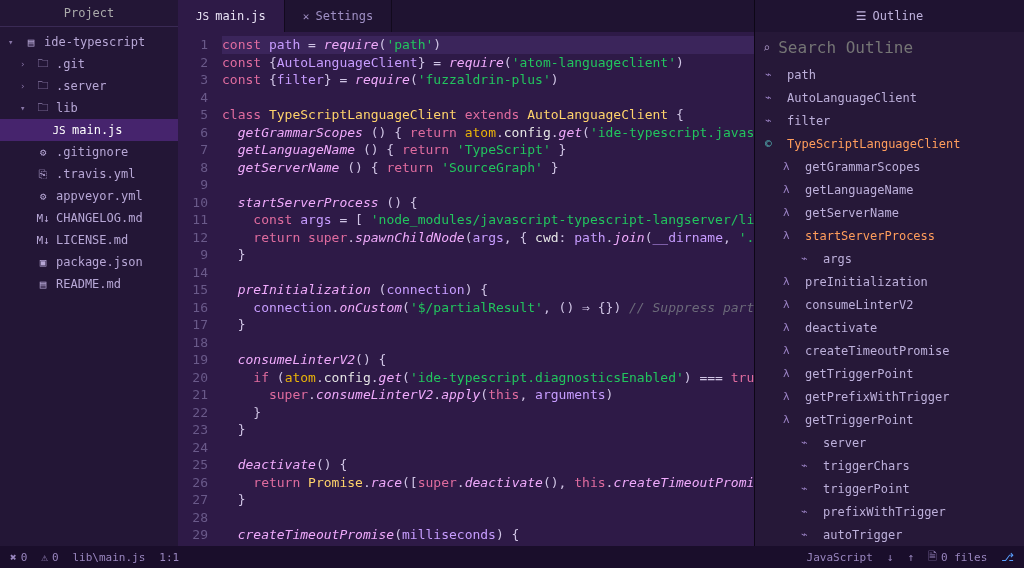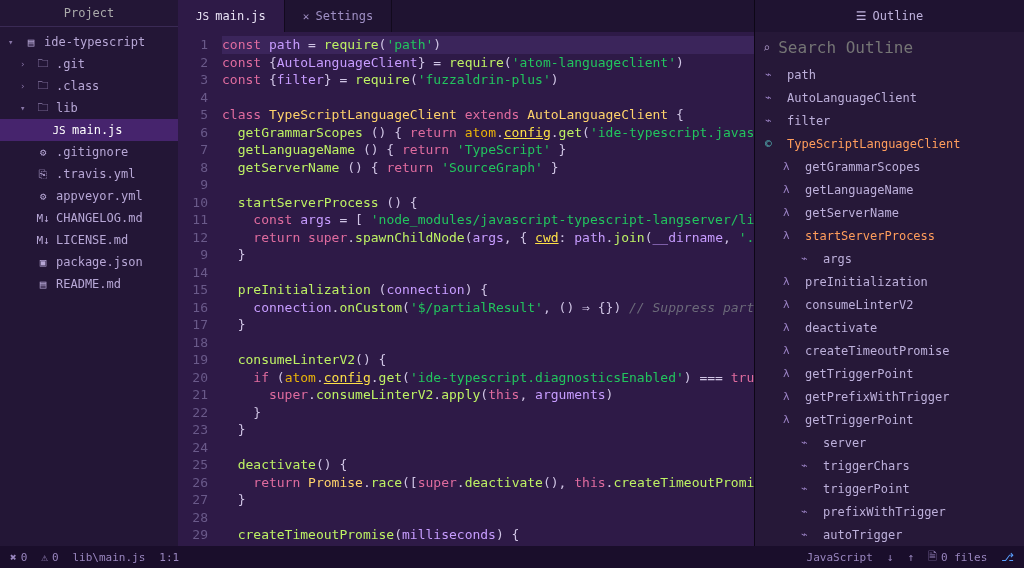--- a/index.html
+++ b/index.html
@@ -29,24 +29,24 @@
 .center { flex:1; display:flex; flex-direction:column; background:#2e1a47; min-width:0; }
 .tabs { display:flex; height:32px; background:#1f1331; align-items:stretch; }
 .tab { display:flex; align-items:center; gap:6px; padding:0 18px; color:#9f8fc4; border-right:1px solid #120a1d; cursor:pointer; }
 .tab.active { background:#2e1a47; color:#e9e3f5; }
 .tab .ticon { font-size:11px; }
 .editor { flex:1; display:flex; overflow:hidden; font-size:13px; line-height:17.5px; }
 .gutter { width:40px; text-align:right; padding:4px 10px 4px 0; color:#6a5a8a; background:#2e1a47; user-select:none; }
 .code { flex:1; padding:4px 0 4px 4px; overflow:hidden; white-space:pre; color:#d0c5e5;text-align:center; }
 .code .row { height:17.5px; display:flex; }
 .code .row.hl { background:rgba(100,70,150,0.25); }
-.tk-kw{color:#e06c9f;} .tk-id{color:#c79dff;} .tk-func{color:#bef264;}
+.tk-kw{color:#e06c9f;} .tk-id{color:#c79dff;} .tk-func{color:#f0abfc;font-style:italic;}
 .tk-str{color:#22c55e;} .tk-op{color:#d0c5e5;} .tk-this{color:#eab308;}
 .tk-type{color:#ffd36b;} .tk-cmt{color:#6c6a7a;font-style:italic;}
-.tk-prop{color:#fde047;text-decoration:underline;}
+.tk-prop{color:#e5e5e5;}
 
 
 .outline { width:270px; background:#261838; display:flex; flex-direction:column; border-left:1px solid #0d0716; }
 .outline-header { height:32px; display:flex; align-items:center; justify-content:center; gap:6px; color:#bfb2dd; background:#1f1331; }
 .outline-search { padding:6px 8px; display:flex; align-items:center; gap:8px; }
 .outline-search input { flex:1; background:transparent; border:none; outline:none; color:#b6a7d6; font-family:inherit; font-size:16px; }
 .olist { flex:1; overflow:auto; }
 .orow { display:flex; align-items:center; height:23px; gap:8px; padding-left:10px; cursor:pointer; color:#bdb0db; }
 .orow.i1{padding-left:28px;} .orow.i2{padding-left:46px;}
 .orow.hl { color:#ff9d5c; }
@@ -73,21 +73,21 @@
       </div>
       <div id="tree-items">
           <div class="tree-row depth1">
             <span class="chev">›</span>
             <span class="ficon">🗀</span>
             <span>.git</span>
           </div>
           <div class="tree-row depth1">
             <span class="chev">›</span>
             <span class="ficon">🗀</span>
-            <span>.class</span>
+            <span>.server</span>
           </div>
           <div class="tree-row depth1">
             <span class="chev">▾</span>
             <span class="ficon">🗀</span>
             <span>lib</span>
           </div>
           <div class="tree-row depth2 active">
             <span class="chev"></span>
             <span class="ficon">JS</span>
             <span>main.js</span>

